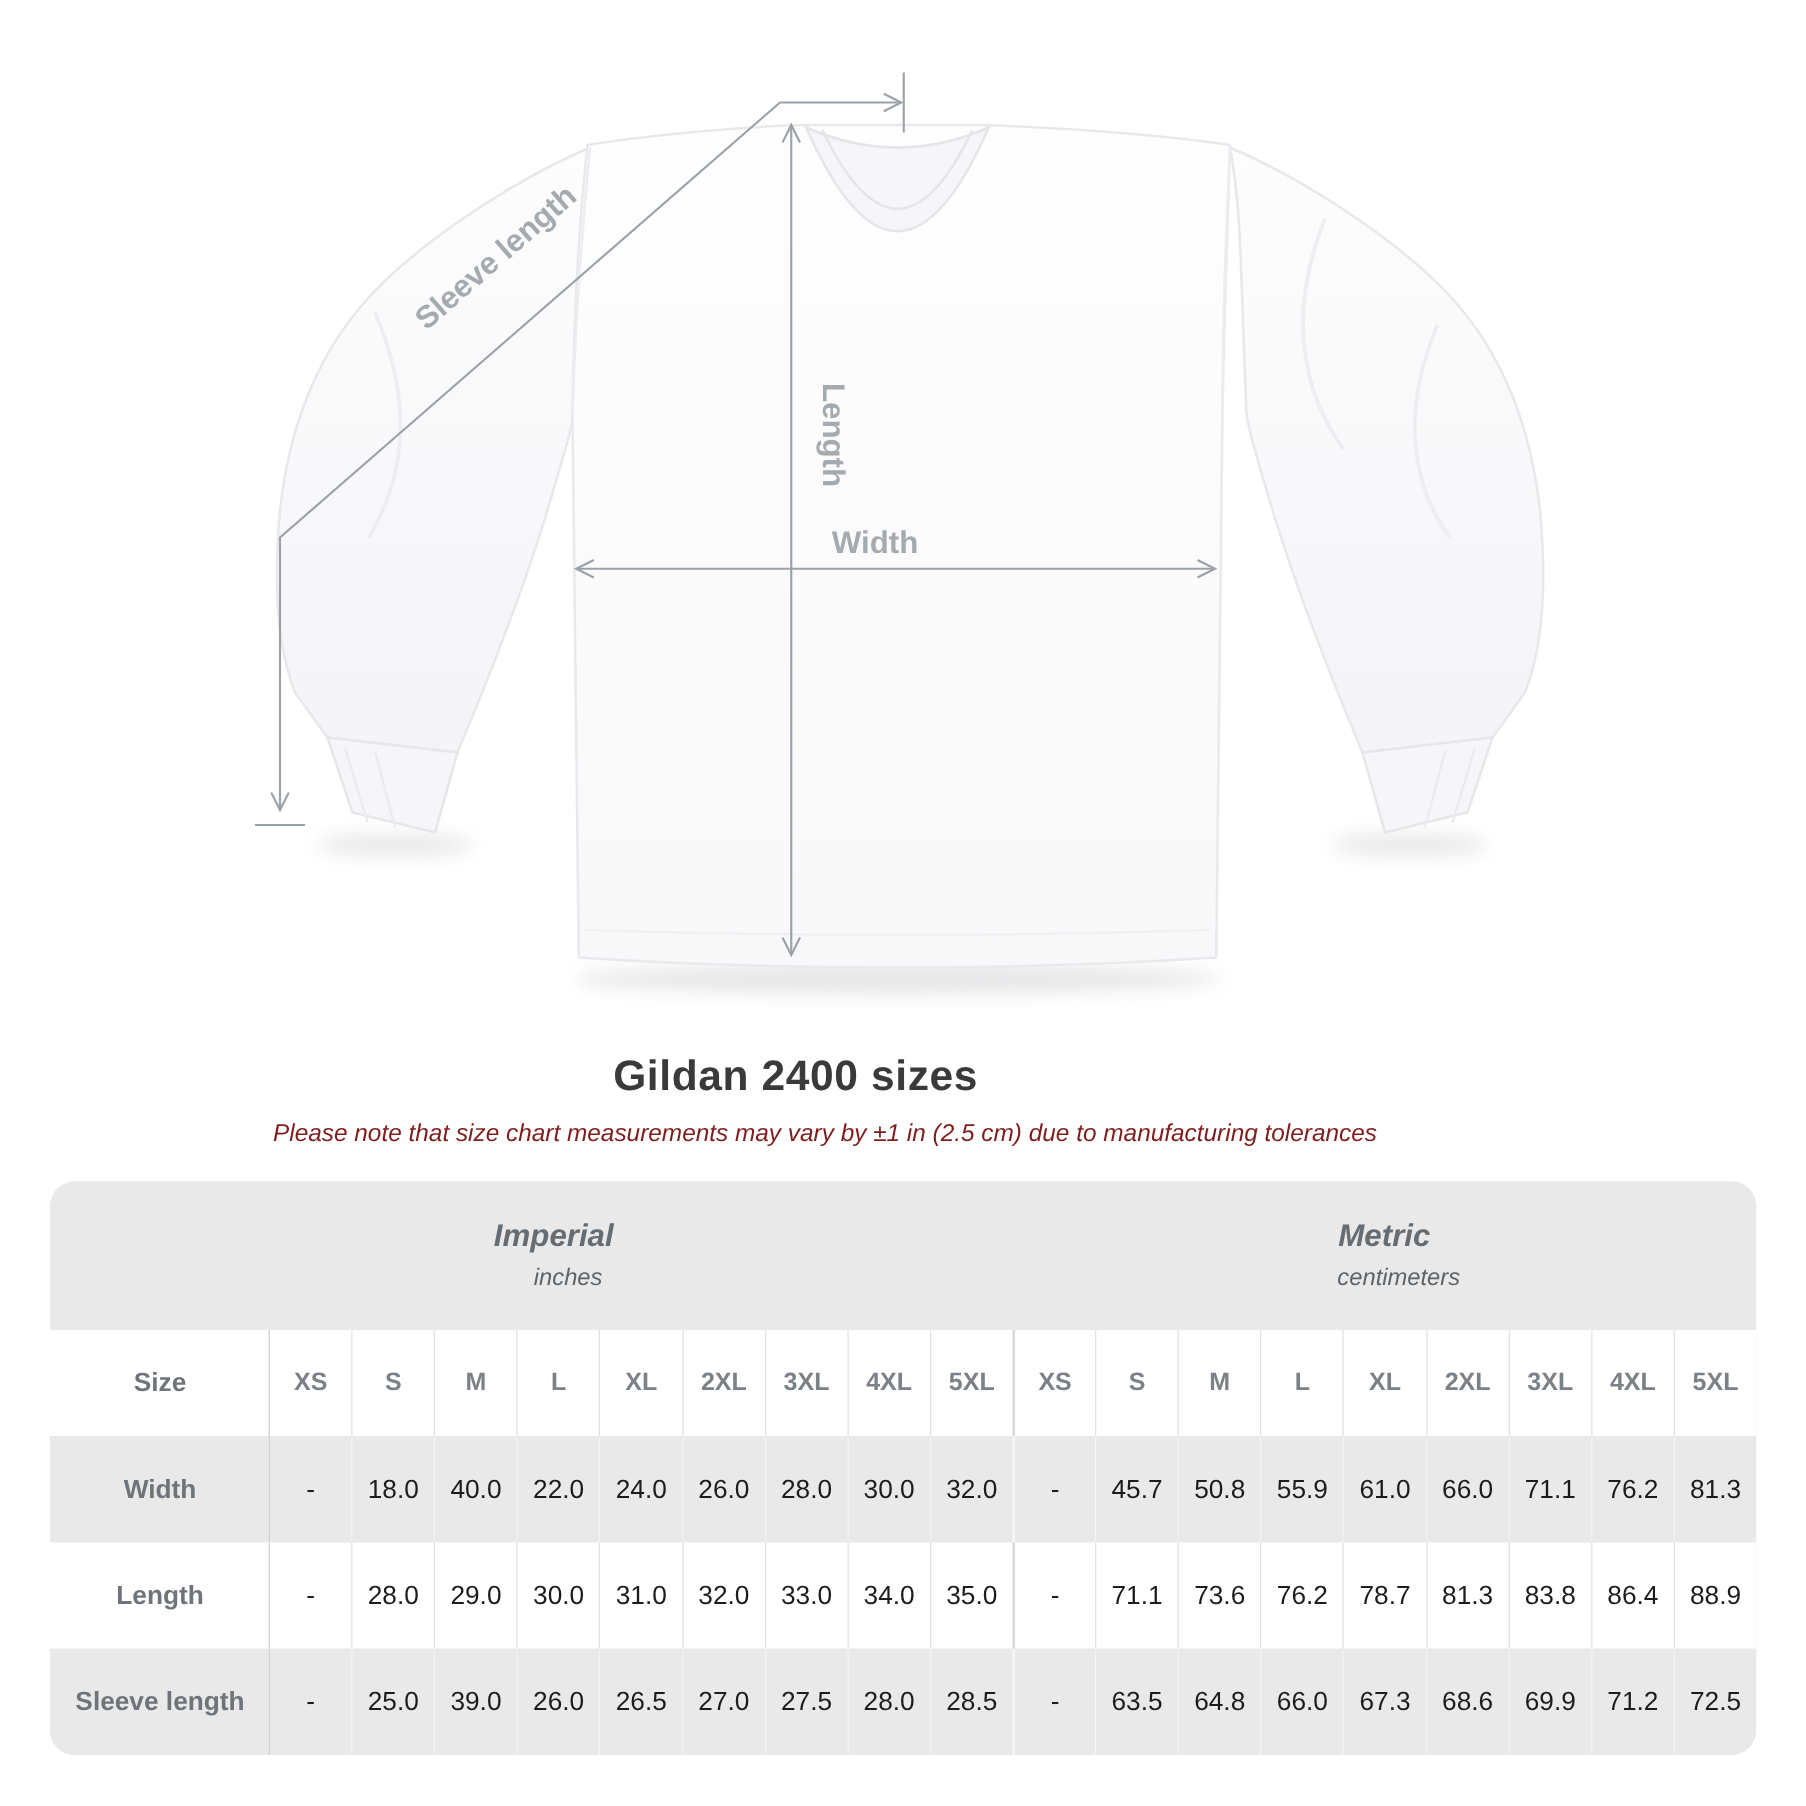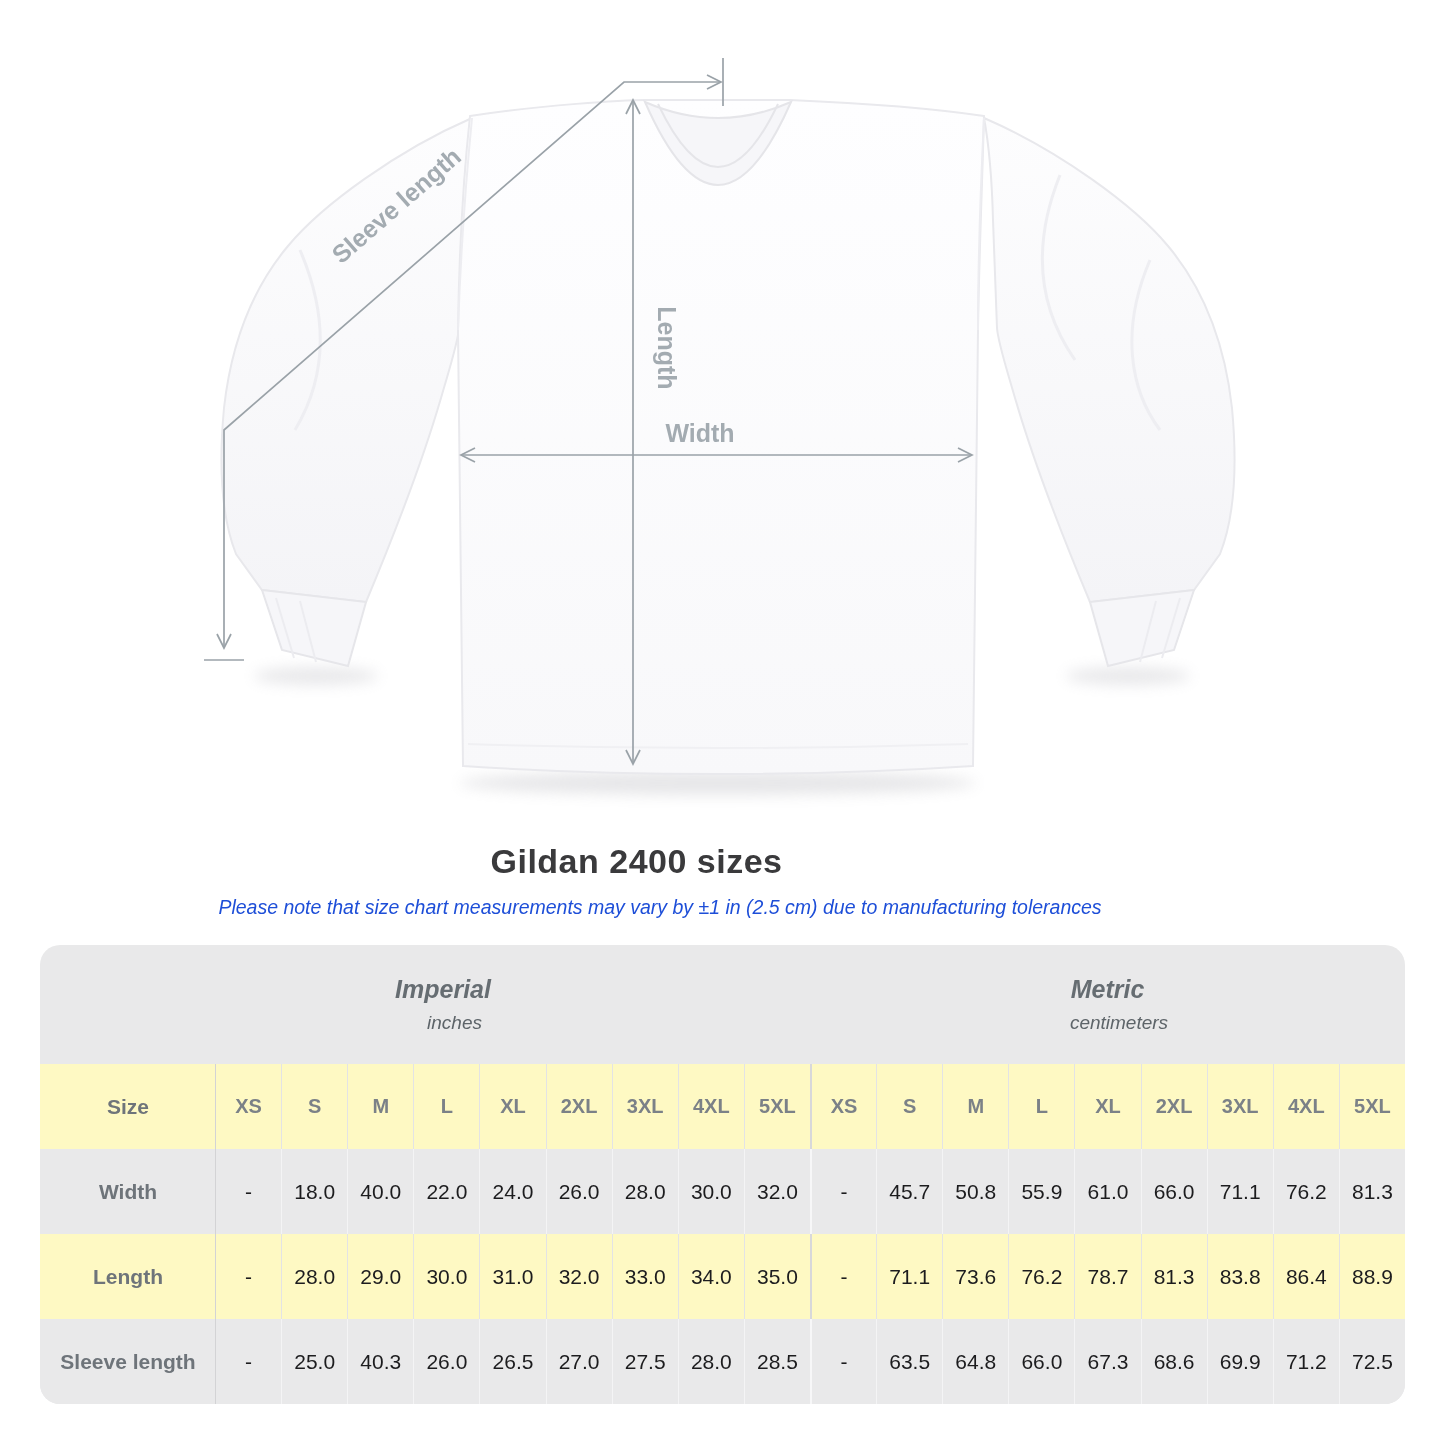--- a/index.html
+++ b/index.html
@@ -7,36 +7,36 @@
   .sheet{position:absolute;inset:0;background:#ffffff;}
 
   
   .diagram{position:absolute;top:0;left:0;width:1445px;height:832px;}
   .diagram svg{display:block;}
 
   
   .title{position:absolute;top:842px;left:0;width:1273px;text-align:center;
          font-size:34px;font-weight:bold;color:#3a3a3c;letter-spacing:.5px;}
   .note{position:absolute;top:896px;left:0;width:1320px;text-align:center;
-        font-style:italic;font-size:19.5px;color:#1d4ed8;}
+        font-style:italic;font-size:19.5px;color:#7f1d1d;}
 
   
   .table{position:absolute;top:945px;left:40px;width:1365px;border-radius:20px;
          overflow:hidden;background:#e9e9ea;}
   .unit-band{display:grid;grid-template-columns:175px repeat(18,1fr);height:119px;}
   .unit{display:flex;flex-direction:column;align-items:center;justify-content:center;gap:8px;}
   .unit-imperial{grid-column:1/11;padding-left:36px;}
   .unit-metric{grid-column:11/20;}
   .unit-label{font-size:25px;font-weight:bold;font-style:italic;color:#666d72;}
   .unit-sub{font-size:19px;font-style:italic;color:#5d6469;margin-left:23px;}
 
   .grid{display:grid;grid-template-columns:175px repeat(18,1fr);}
   .cell{height:85px;display:flex;align-items:center;justify-content:center;
         font-size:21px;color:#1c1c1e;border-left:1px solid transparent;}
-  .cell.white{background:#fef9c3;border-left-color:#e3e3e5;}
+  .cell.white{background:#ffffff;border-left-color:#e3e3e5;}
   .cell.gray{background:#e9e9ea;border-left-color:#f4f4f5;}
   .cell.lab{border-left-color:transparent;font-weight:bold;color:#6e747a;}
   .cell.hdr{font-weight:bold;color:#7b8187;font-size:20px;}
   .cell.sep{border-left:1px solid #d3d3d5 !important;}
   .cell.white.bound{border-left:2px solid #d8d8da;}
   .cell.gray.bound{border-left:2px solid #f7f7f8;}
 </style>
 </head>
 <body>
 
@@ -199,21 +199,21 @@
         <div class="cell val white">73.6</div>
         <div class="cell val white">76.2</div>
         <div class="cell val white">78.7</div>
         <div class="cell val white">81.3</div>
         <div class="cell val white">83.8</div>
         <div class="cell val white">86.4</div>
         <div class="cell val white">88.9</div>
         <div class="cell lab gray">Sleeve length</div>
         <div class="cell val gray sep">-</div>
         <div class="cell val gray">25.0</div>
-        <div class="cell val gray">40.3</div>
+        <div class="cell val gray">39.0</div>
         <div class="cell val gray">26.0</div>
         <div class="cell val gray">26.5</div>
         <div class="cell val gray">27.0</div>
         <div class="cell val gray">27.5</div>
         <div class="cell val gray">28.0</div>
         <div class="cell val gray">28.5</div>
         <div class="cell val gray bound">-</div>
         <div class="cell val gray">63.5</div>
         <div class="cell val gray">64.8</div>
         <div class="cell val gray">66.0</div>

